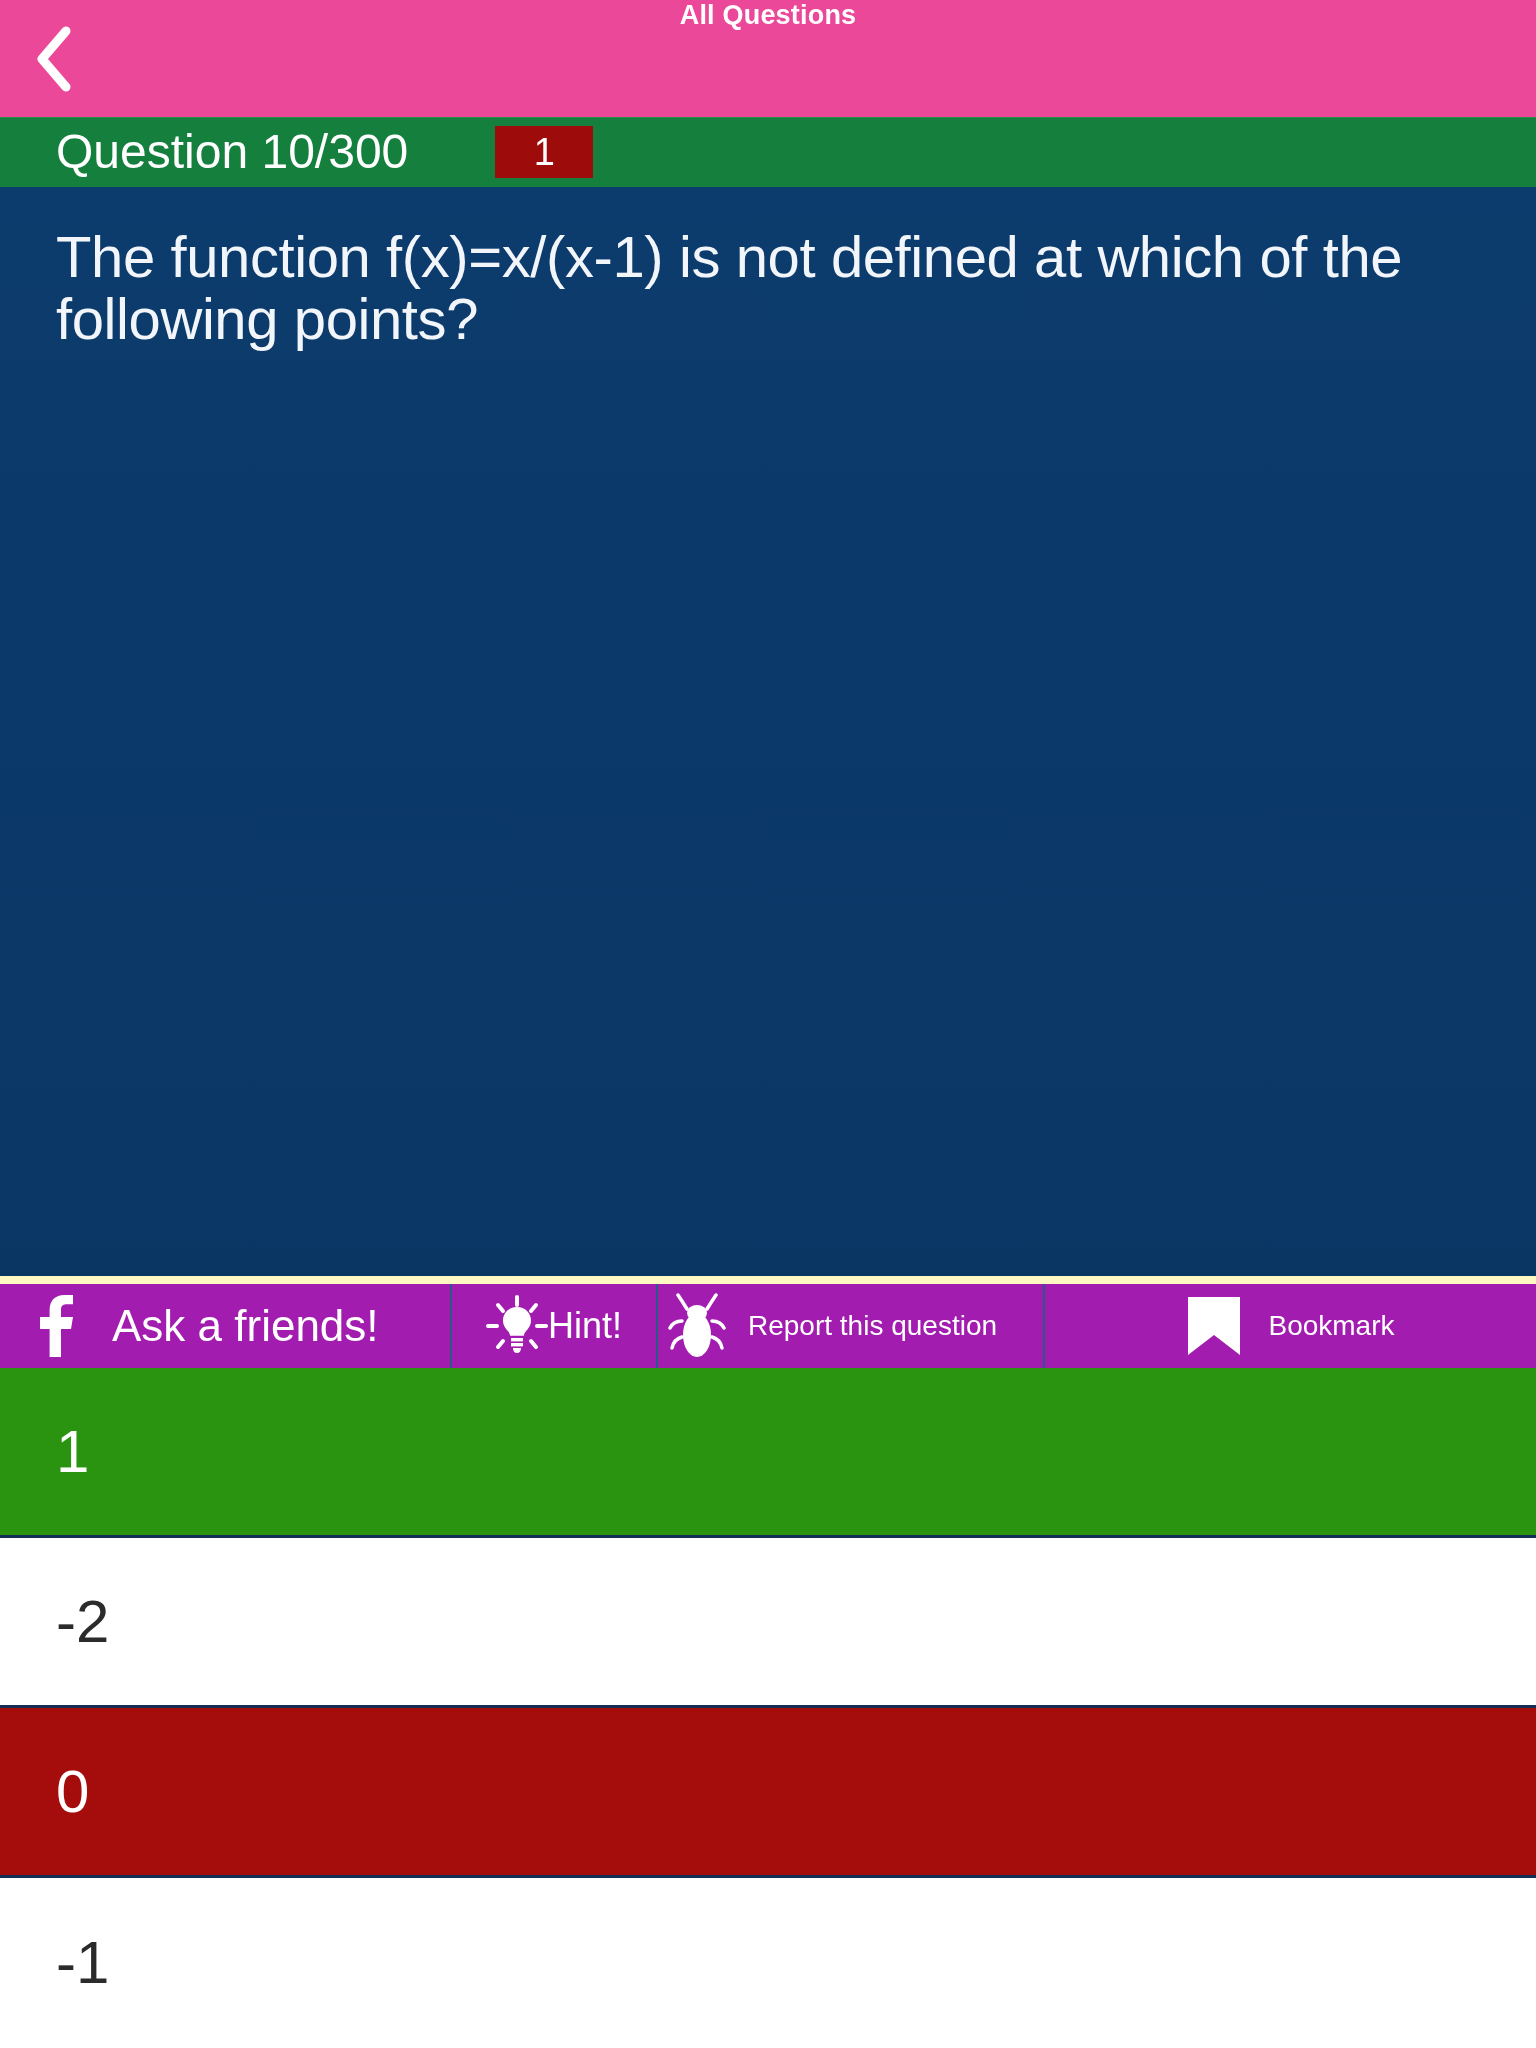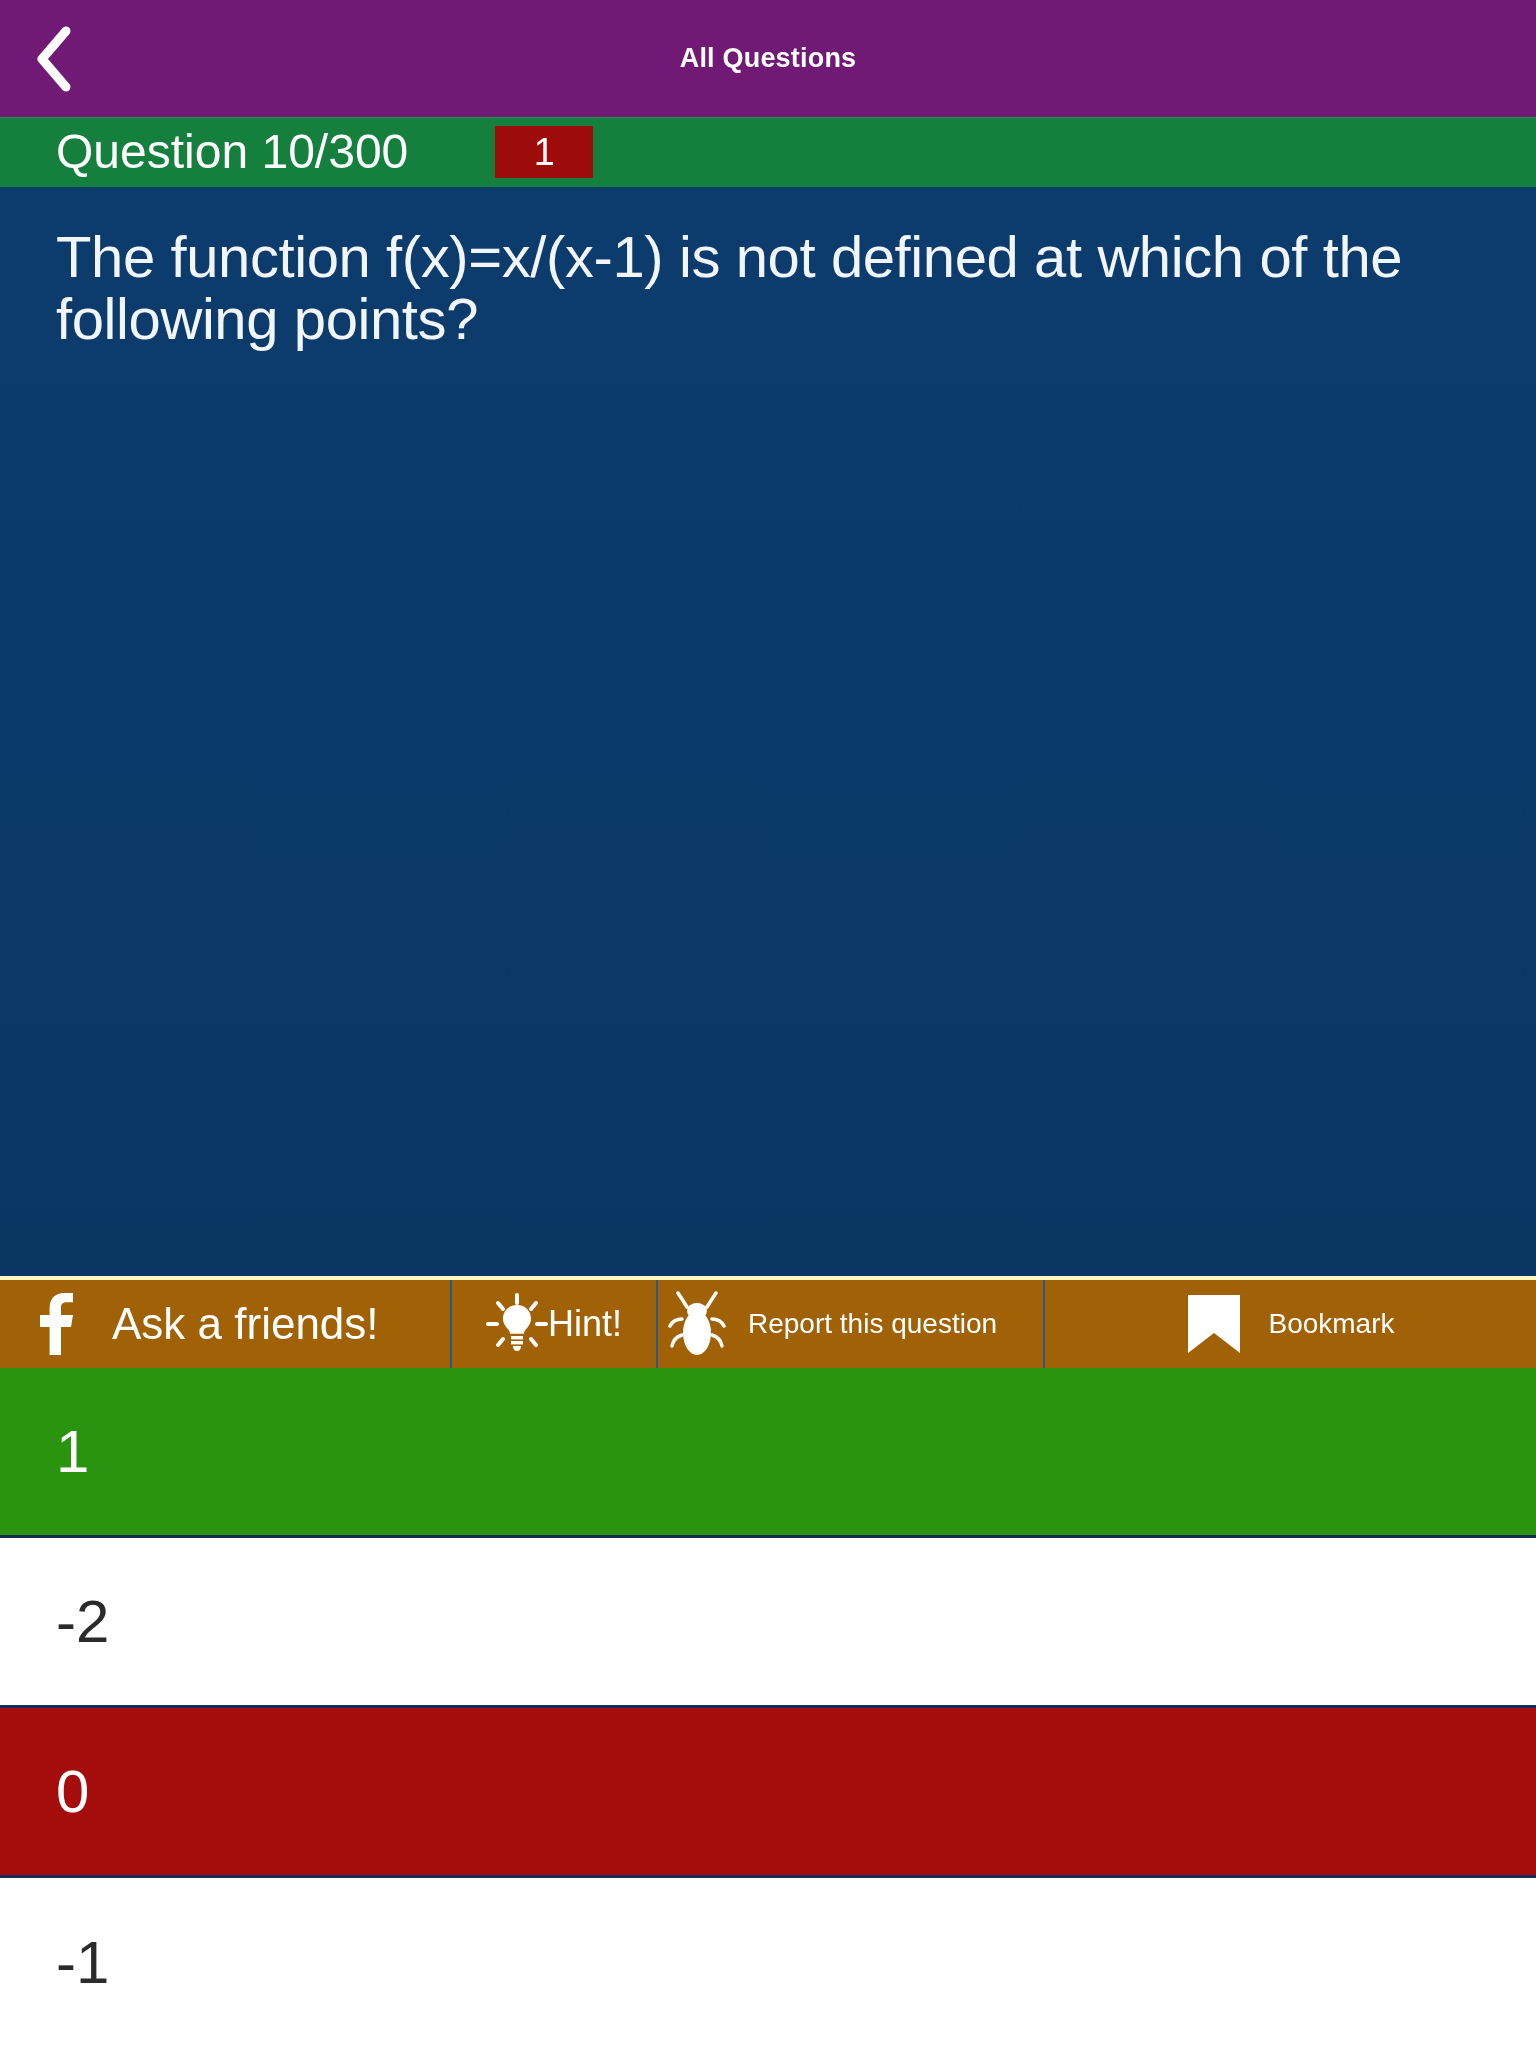--- a/index.html
+++ b/index.html
@@ -20,23 +20,23 @@
     display: flex;
     flex-direction: column;
     background: #0b3260;
   }
 
   
   .navbar {
     position: relative;
     height: 117px;
     flex: 0 0 117px;
-    background: #701a75;
-    display: flex;
-    align-items: center;
+    background: #ec4899;
+    display: flex;
+    align-items: flex-start;
     justify-content: center;
   }
   .back-btn {
     position: absolute;
     left: 18px;
     top: 50%;
     transform: translateY(-50%);
     width: 74px;
     height: 74px;
     display: flex;
@@ -100,22 +100,22 @@
     line-height: 1.07;
     letter-spacing: -0.4px;
     max-width: 1400px;
   }
 
   
   .toolbar {
     flex: 0 0 92px;
     height: 92px;
     display: flex;
-    background: #a16207;
-    border-top: 4px solid #fef9c3;
+    background: #a21caf;
+    border-top: 8px solid #fef9c3;
     box-sizing: border-box;
   }
   .tool {
     display: flex;
     align-items: center;
     justify-content: center;
     gap: 14px;
     box-sizing: border-box;
     border-right: 2px solid #2a5987;
     cursor: pointer;

